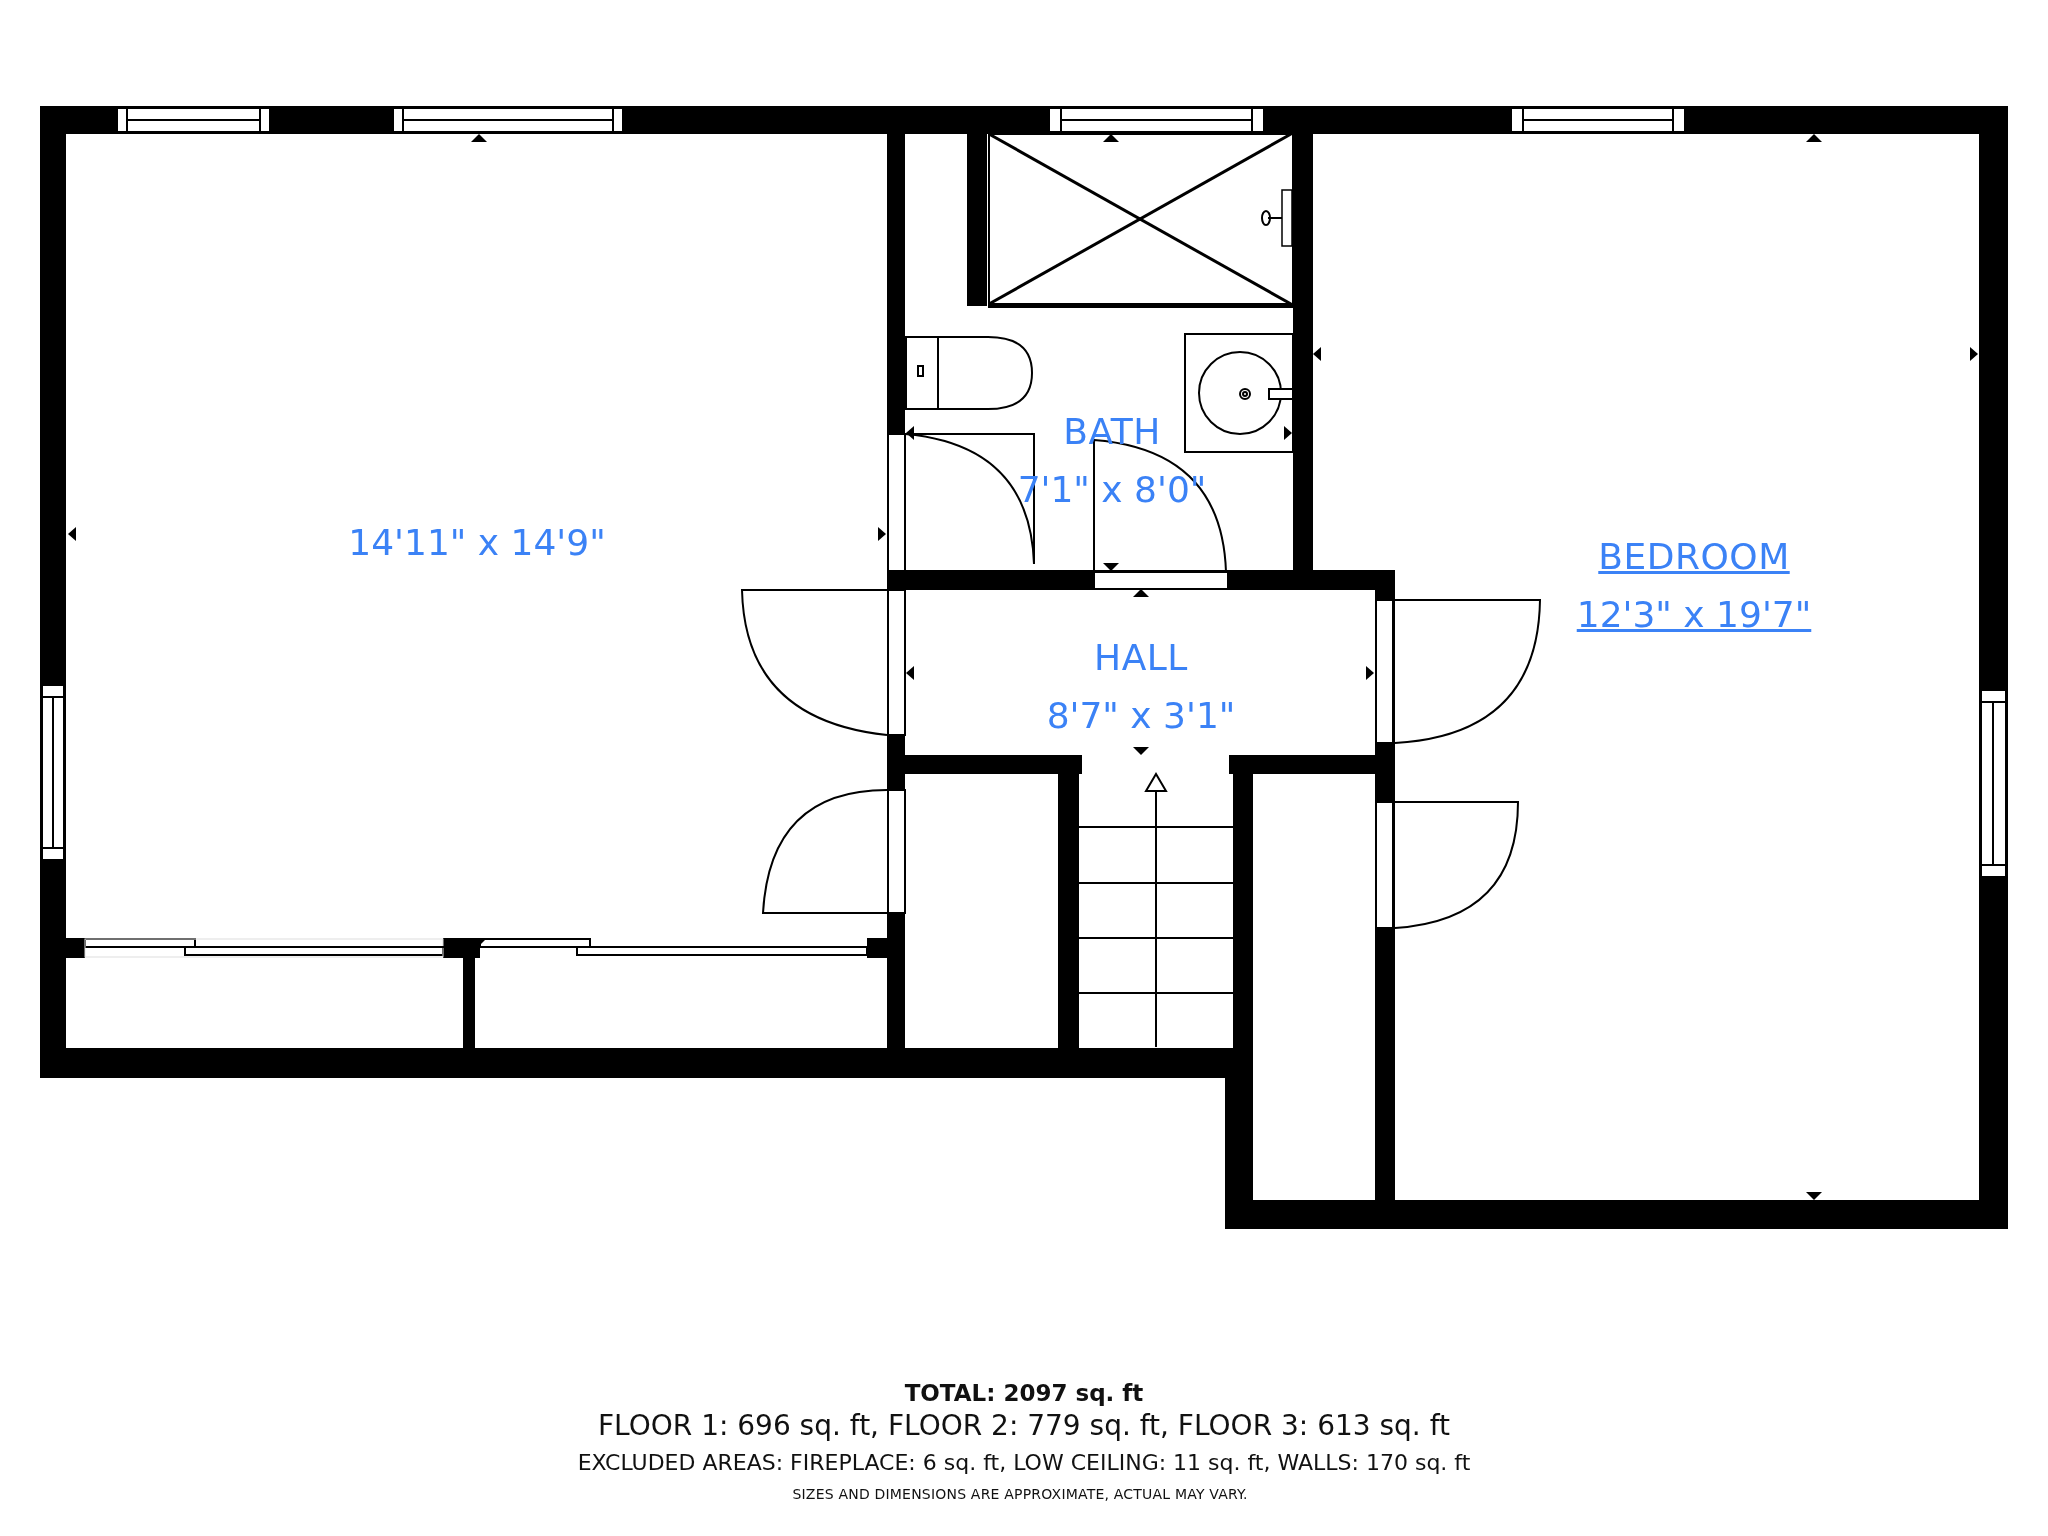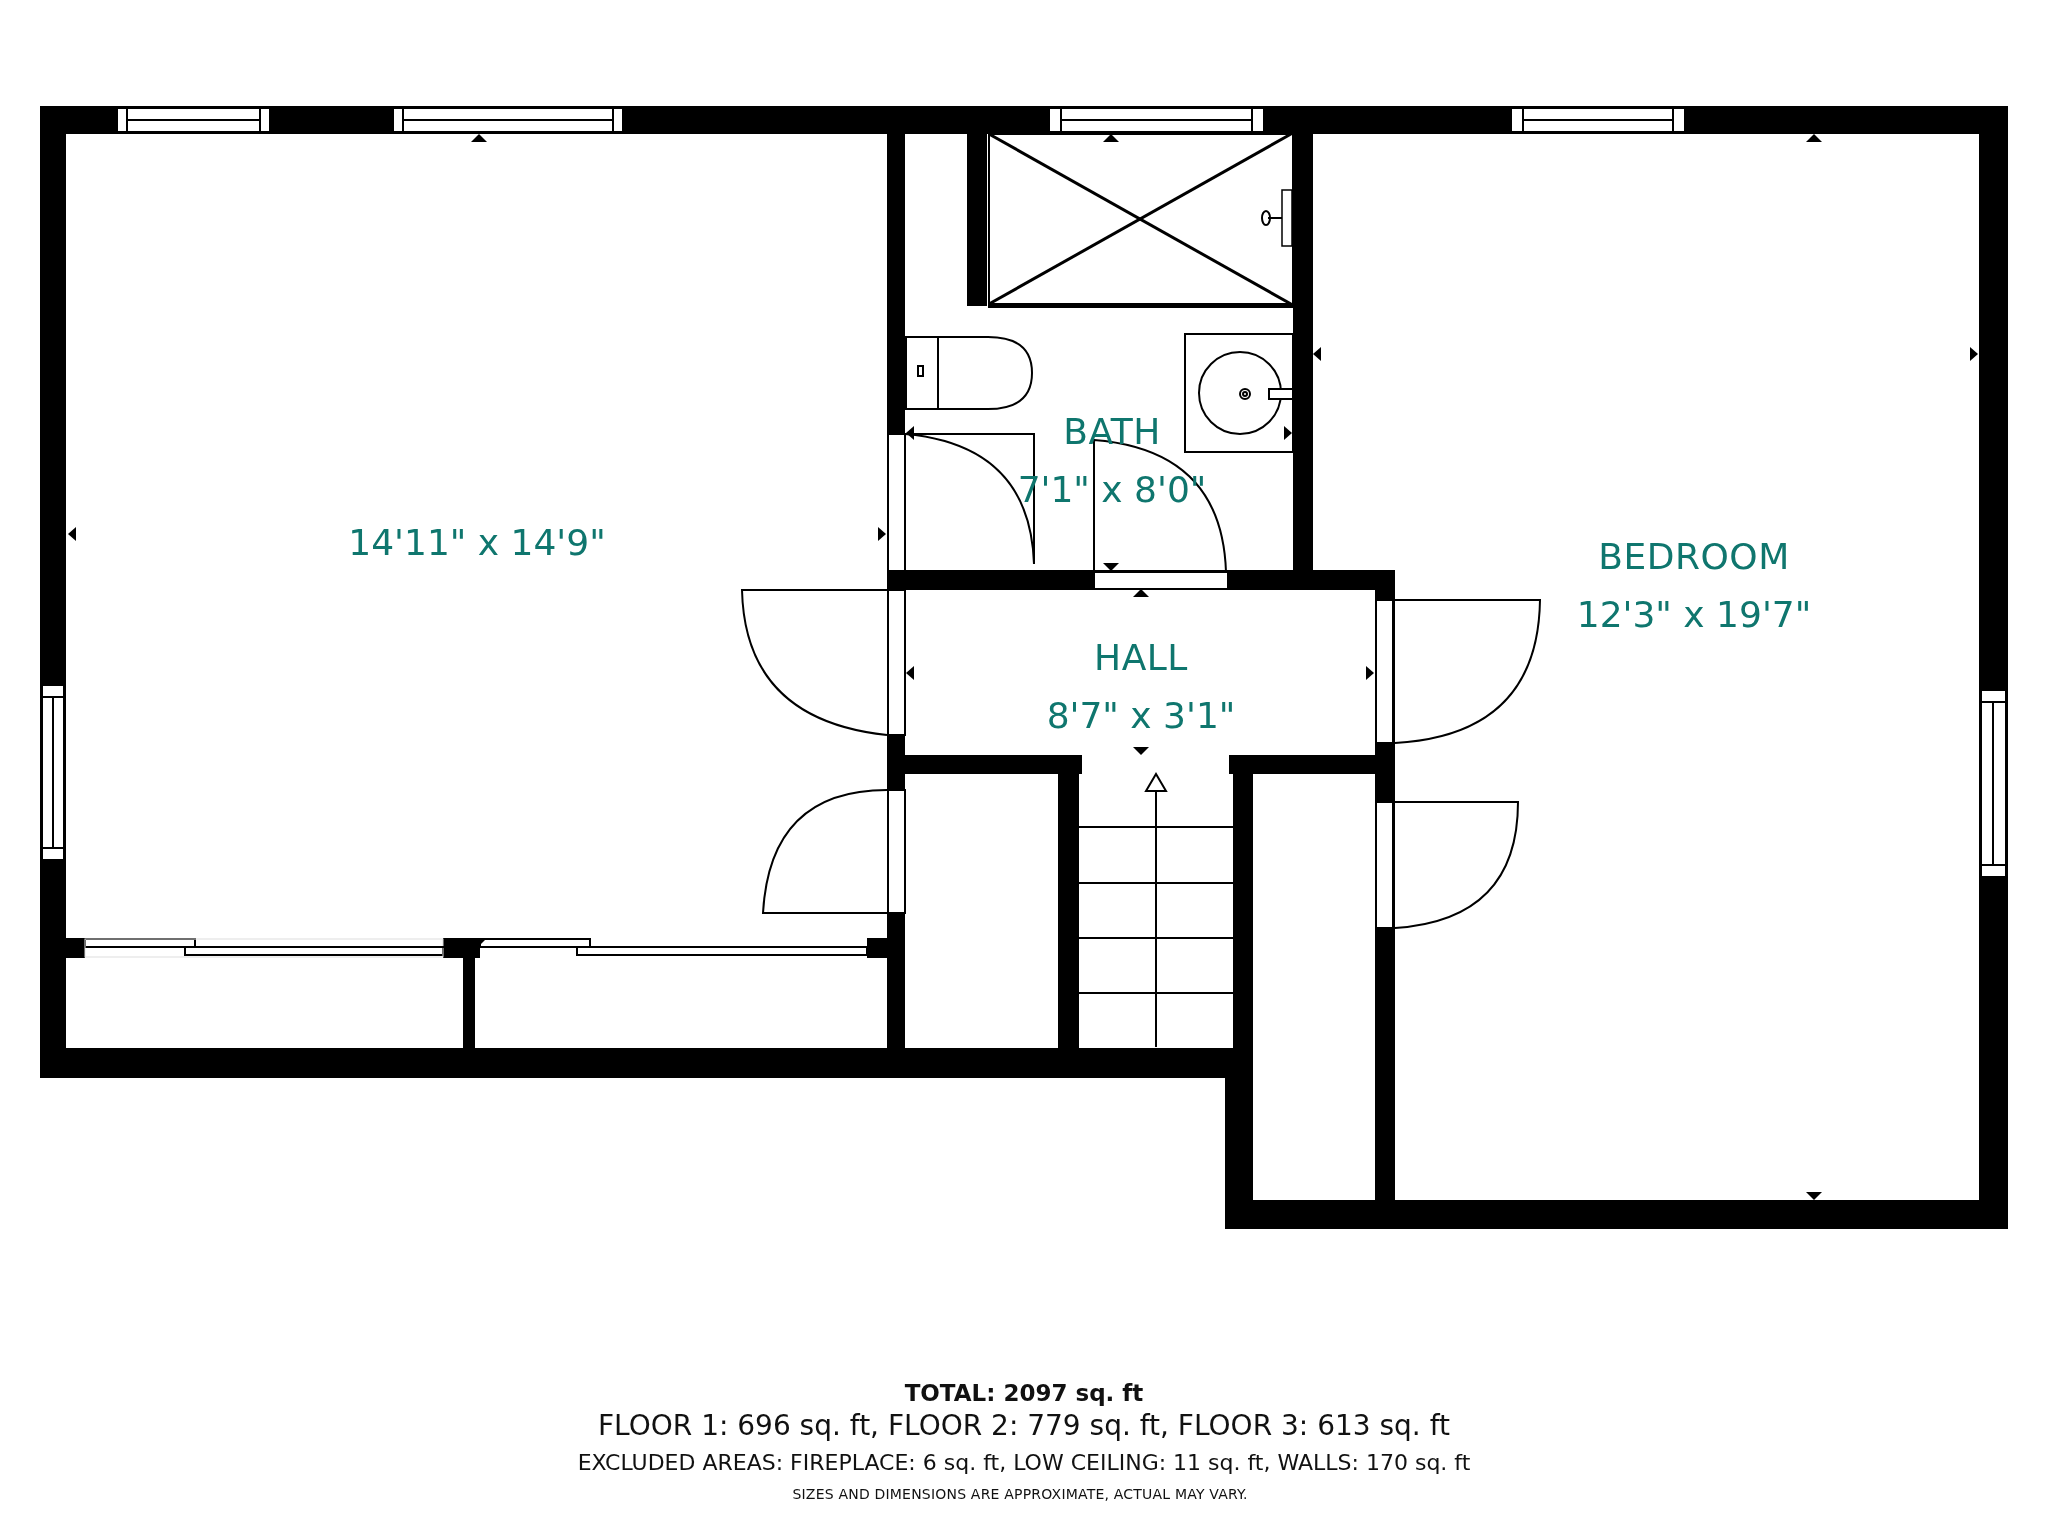--- a/index.html
+++ b/index.html
@@ -1,18 +1,18 @@
 <!DOCTYPE html>
 <html><head>
 <meta charset="utf-8">
 <style>
   html, body { margin:0; padding:0; background:#ffffff; }
   body { width:2048px; height:1536px; position:relative; overflow:hidden; font-family:"Liberation Sans", "DejaVu Sans", sans-serif; color:#111; }
   #plan { position:absolute; left:0; top:0; width:2048px; height:1536px; }
-  .room-label { position:absolute; text-align:center; font-family:"DejaVu Sans", "Liberation Sans", sans-serif; color:#0f766e; line-height:1; white-space:nowrap; transform:translateX(-50%); }
+  .room-label { position:absolute; text-align:center; font-family:"DejaVu Sans", "Liberation Sans", sans-serif; color:#3b82f6; line-height:1; white-space:nowrap; transform:translateX(-50%); }
   .room-label .name { font-size:36px; letter-spacing:0.5px; display:block; }
   .room-label .dims { font-size:36px; display:block; margin-top:22px; }
   .footer { position:absolute; left:0; width:2048px; text-align:center; font-family:"DejaVu Sans", "Liberation Sans", sans-serif; color:#111; white-space:nowrap; }
   .footer .total { position:absolute; left:0; right:0; top:1380px; font-size:23px; font-weight:bold; }
   .footer .floors { position:absolute; left:0; right:0; top:1409px; font-size:28px; }
   .footer .excluded { position:absolute; left:0; right:0; top:1438px; font-size:22px;margin-top:12px; }
   .footer .disclaimer { position:absolute; left:0; right:8px; top:1486px; font-size:14px; letter-spacing:0.2px; }
 </style>
 </head>
 <body>
@@ -187,21 +187,21 @@
   <span class="dims">14'11" x 14'9"</span>
 </div>
 <div class="room-label" style="left:1112px; top:414px;">
   <span class="name">BATH</span>
   <span class="dims">7'1" x 8'0"</span>
 </div>
 <div class="room-label" style="left:1141px; top:640px;">
   <span class="name">HALL</span>
   <span class="dims">8'7" x 3'1"</span>
 </div>
-<div class="room-label" style="left:1694px; top:539px;">
+<div class="room-label" style="left:1694px; top:539px;text-decoration:underline;">
   <span class="name">BEDROOM</span>
   <span class="dims">12'3" x 19'7"</span>
 </div>
 
 <div class="footer">
   <div class="total">TOTAL: 2097 sq. ft</div>
   <div class="floors">FLOOR 1: 696 sq. ft, FLOOR 2: 779 sq. ft, FLOOR 3: 613 sq. ft</div>
   <div class="excluded">EXCLUDED AREAS: FIREPLACE: 6 sq. ft, LOW CEILING: 11 sq. ft, WALLS: 170 sq. ft</div>
   <div class="disclaimer">SIZES AND DIMENSIONS ARE APPROXIMATE, ACTUAL MAY VARY.</div>
 </div>

